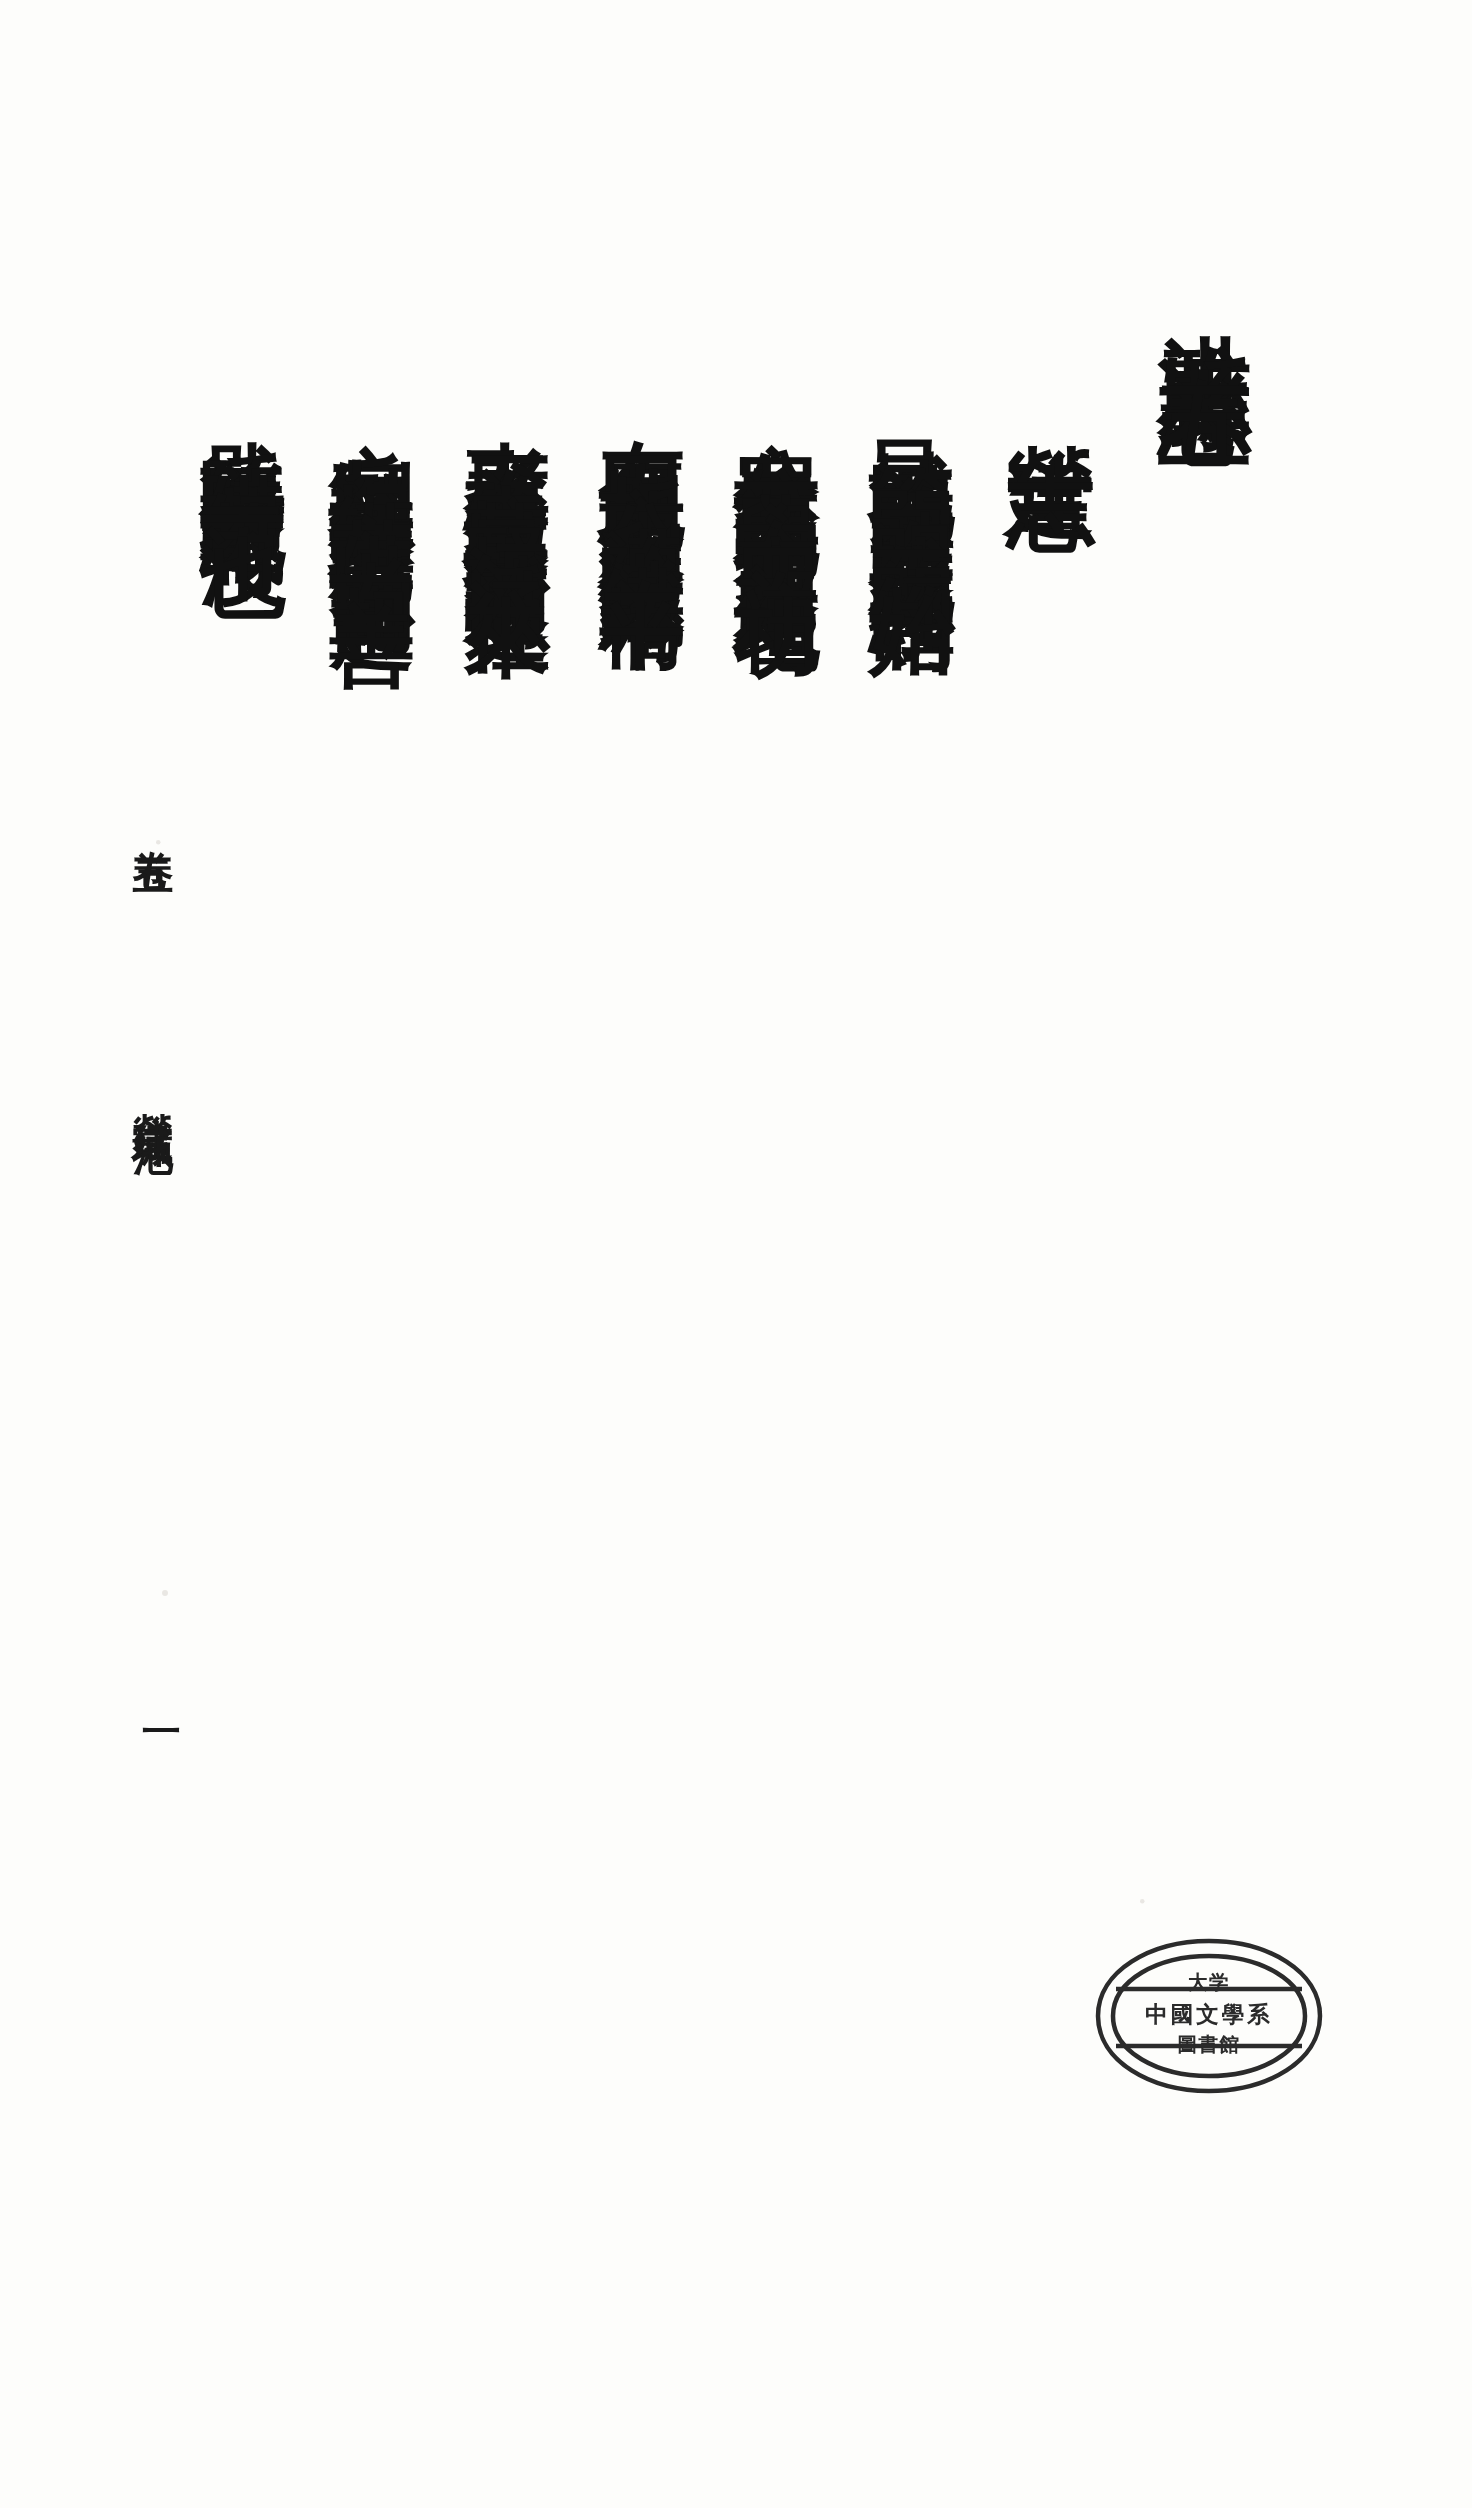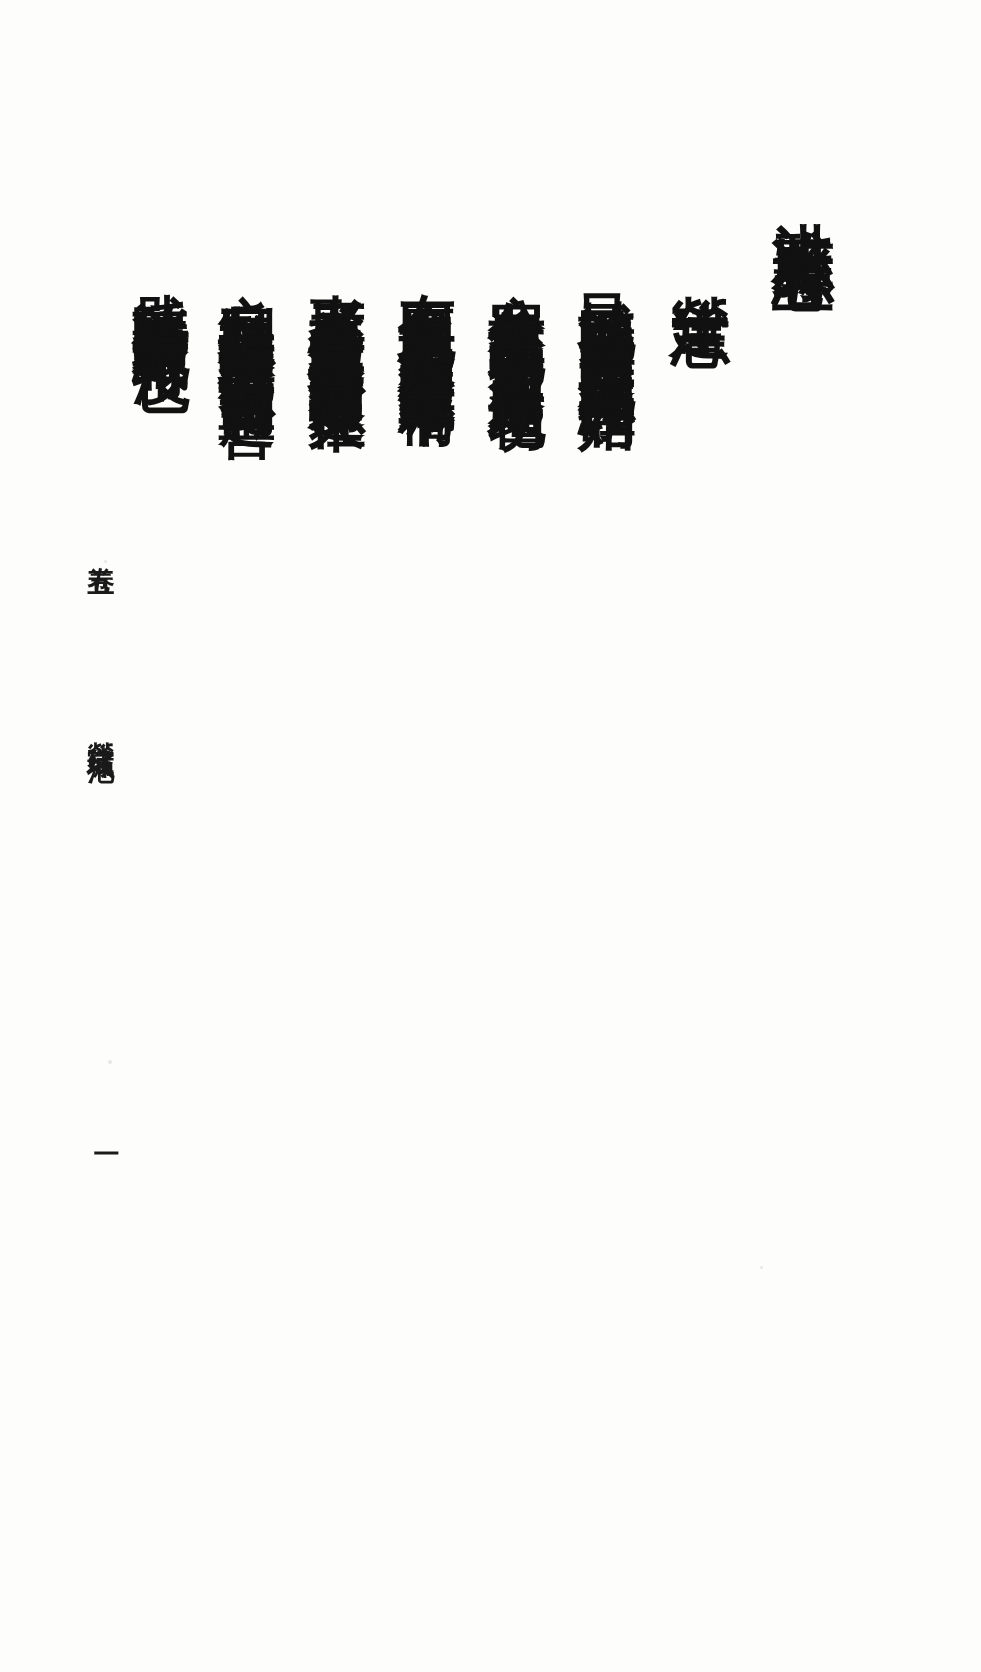--- a/index.html
+++ b/index.html
@@ -130,18 +130,33 @@
   <div class="vcol body-col" style="left:220px;">立兵制以資捍衛琳宮梵宇借以考古制而起善</div>
 
   <div class="vcol body-col" style="left:134px;">戢淫隨時備葺紀載不可沒也</div>
 
   <div class="vcol margin-col" id="margin-juan">卷五</div>
 
   <div class="vcol margin-col" id="margin-section">營建城池</div>
 
   <div id="page-number">一</div>
 
+  <div id="seal">
+    <svg width="168" height="128" viewBox="0 0 168 128" aria-hidden="true">
+      <g fill="none" stroke="#2b2b2b" stroke-width="3">
+        <path d="M10 64 C10 34 45 14 84 14 C123 14 158 34 158 64 C158 94 123 114 84 114 C45 114 10 94 10 64 Z"></path>
+        <path d="M20 64 C20 40 50 24 84 24 C118 24 148 40 148 64 C148 88 118 104 84 104 C50 104 20 88 20 64 Z"></path>
+        <line x1="22" y1="46" x2="146" y2="46"></line>
+        <line x1="22" y1="84" x2="146" y2="84"></line>
+      </g>
+    </svg>
+    <div class="seal-text">
+      <div class="seal-line small">大学</div>
+      <div class="seal-line">中國文學系</div>
+      <div class="seal-line small">圖書館</div>
+    </div>
+  </div>
 
   <div class="speck" style="left:104px;top:560px;width:3px;height:3px;"></div>
   <div class="speck" style="left:108px;top:1060px;width:4px;height:4px;"></div>
   <div class="speck" style="left:760px;top:1266px;width:3px;height:3px;"></div>
 
 </div>
 
 </body></html>

